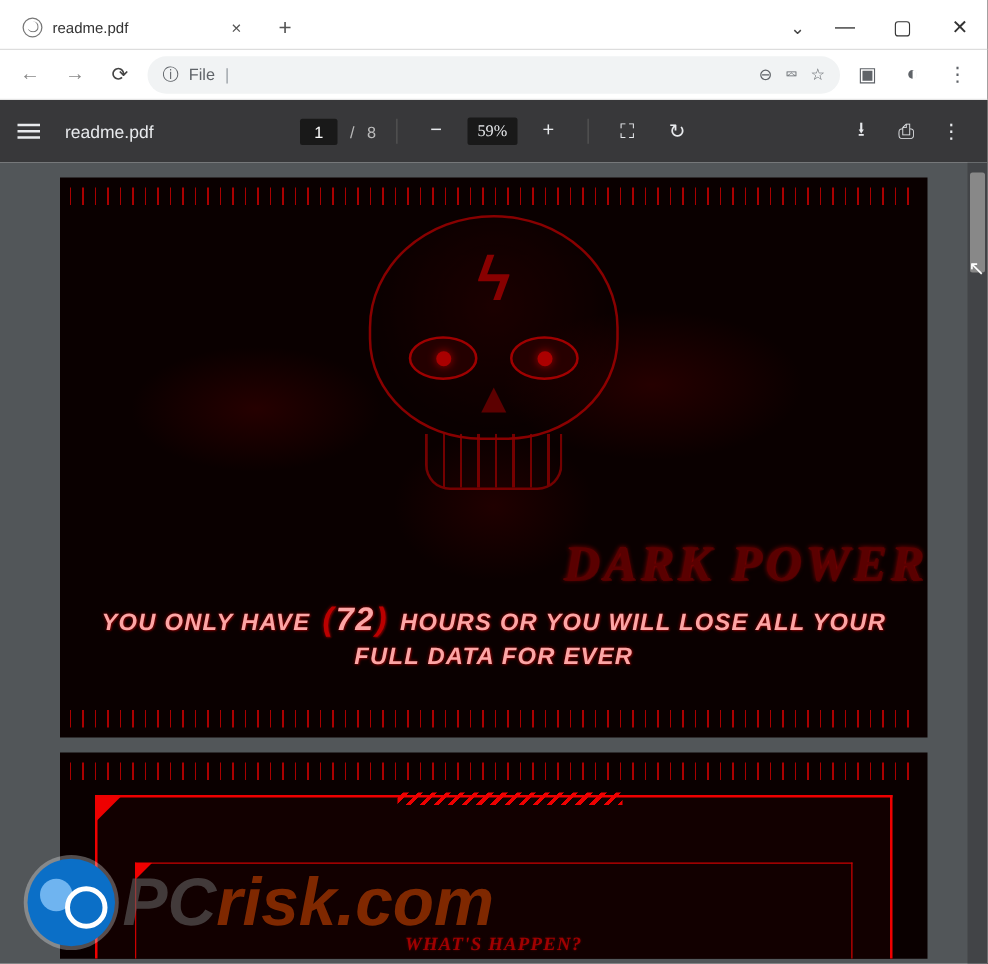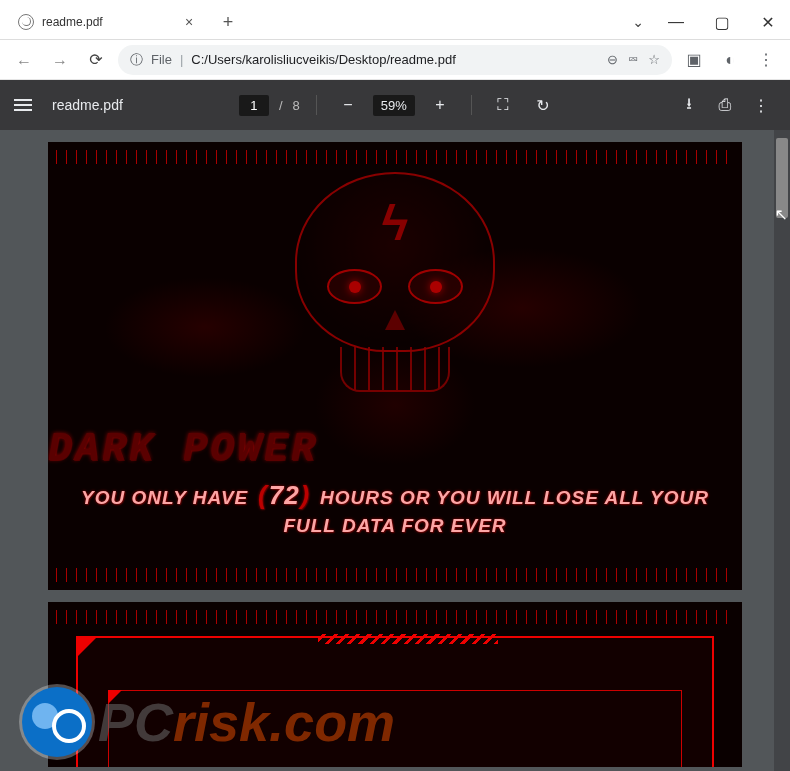--- a/index.html
+++ b/index.html
@@ -30,21 +30,21 @@
 
 .pdfbar{height:50px;background:#38383a;display:flex;align-items:center;padding:0 14px;color:#e8eaed;gap:10px;}
 .hamb{cursor:pointer;display:flex;flex-direction:column;gap:3px;width:18px;}
 .hamb span{height:2px;background:#e8eaed;}
 .pdf-title{font-size:14px;font-weight:500;margin-left:10px;}
 .pdf-center{margin-left:auto;margin-right:auto;display:flex;align-items:center;gap:10px;}
 .pagebox{background:#191919;color:#fff;padding:3px 10px;border-radius:2px;font-size:13px;min-width:30px;text-align:center;}
 .pagetot{font-size:13px;color:#bbb;}
 .sep{width:1px;height:20px;background:#555;margin:0 6px;}
 .pdfbtn{width:30px;height:30px;display:flex;align-items:center;justify-content:center;color:#e8eaed;cursor:pointer;border-radius:50%;}
-.zoomtxt{background:#191919;padding:3px 8px;border-radius:2px;font-size:13px;}
+.zoomtxt{background:#191919;padding:3px 8px;border-radius:2px;font-size:13px;font-family:Liberation Serif, serif;}
 .pdf-right{display:flex;gap:6px;}
 
 
 .pdfarea{height:641px;background:#525659;position:relative;overflow:hidden;}
 .scrollbar{position:absolute;right:0;top:0;width:16px;height:100%;background:#424447;}
 .scrollthumb{position:absolute;right:2px;top:8px;width:12px;height:80px;background:#888;border-radius:2px;}
 .cursor{position:absolute;right:2px;top:75px;font-size:16px;color:#fff;z-index:10;}
 
 .page{width:694px;margin:12px auto;background:#0a0000;position:relative;overflow:hidden;}
 .page1{height:448px;}
@@ -58,21 +58,21 @@
 .bolt{position:absolute;top:20px;left:50%;transform:translateX(-50%);font-size:50px;color:#c00;font-weight:bold;}
 .eye{position:absolute;width:55px;height:35px;background:#300;border:2px solid #e00;border-radius:50%;top:95px;}
 .eye::after{content:"";position:absolute;width:12px;height:12px;background:#f00;border-radius:50%;top:10px;left:20px;box-shadow:0 0 8px #f00;}
 .eye.l{left:30px;}
 .eye.r{right:30px;}
 .nose{position:absolute;bottom:20px;left:50%;transform:translateX(-50%);width:0;height:0;border-left:10px solid transparent;border-right:10px solid transparent;border-bottom:20px solid #800;}
 .jaw{width:110px;height:45px;border:2px solid #a00;border-top:none;margin:-5px auto 0;border-radius:0 0 20px 20px;background-image:repeating-linear-gradient(90deg,transparent 0,transparent 12px,#a00 12px,#a00 14px);}
 
 .worldmap{position:absolute;inset:30px;background:radial-gradient(ellipse 100px 50px at 20% 40%,rgba(120,0,0,.25),transparent),radial-gradient(ellipse 120px 60px at 70% 35%,rgba(120,0,0,.25),transparent),radial-gradient(ellipse 80px 60px at 50% 60%,rgba(120,0,0,.2),transparent);}
 
-.dp-title{position:absolute;top:285px;width:100%;text-align:left;font-family:Liberation Mono, monospace;font-size:40px;font-weight:bold;font-style:italic;color:#5a0000;text-shadow:0 0 4px #8b0000,1px 1px 0 #3a0000,2px 2px 2px #000;letter-spacing:3px;}
+.dp-title{position:absolute;top:285px;width:100%;text-align:right;font-family:Liberation Serif, serif;font-size:40px;font-weight:bold;font-style:italic;color:#5a0000;text-shadow:0 0 4px #8b0000,1px 1px 0 #3a0000,2px 2px 2px #000;letter-spacing:3px;}
 .warn{position:absolute;top:335px;width:100%;text-align:center;color:#fca5a5;font-family:Georgia,serif;font-weight:bold;font-style:italic;font-size:19px;text-shadow:0 0 3px #900,1px 1px 1px #400;letter-spacing:1px;line-height:1.4;padding:0 20px;}
 .warn .hrs{font-size:26px;display:inline-block;padding:0 4px;position:relative;}
 .warn .hrs::before{content:"(";margin-right:1px;color:#b00;}
 .warn .hrs::after{content:")";margin-left:1px;color:#b00;}
 
 
 .p2-frame{position:absolute;top:34px;left:28px;right:28px;bottom:0;border:2px solid #e00;border-bottom:none;background:#120000;}
 .p2-corner{position:absolute;top:34px;left:28px;width:22px;height:22px;background:#e00;clip-path:polygon(0 0,100% 0,0 100%);}
 .p2-hatch{position:absolute;top:32px;left:270px;width:180px;height:10px;background:repeating-linear-gradient(-45deg,#e00 0,#e00 3px,transparent 3px,transparent 8px);}
 .p2-inner{position:absolute;left:60px;right:60px;top:88px;bottom:0;border:1px solid #c00;border-bottom:none;}
@@ -107,21 +107,20 @@
 </div>
 
 <div class="toolbar">
   <div class="navbtn">←</div>
   <div class="navbtn">→</div>
   <div class="navbtn enabled">⟳</div>
   <div class="addrbar">
     <span class="file-chip">ⓘ</span>
     <span>File</span>
     <span style="color:#9aa0a6">|</span>
-    <span class="url-text">C:/Users/karolisliucveikis/Desktop/readme.pdf</span>
     <div class="addrbar-right">
       <span>⊖</span>
       <span>⮹</span>
       <span>☆</span>
     </div>
   </div>
   <div class="tb-icon">▣</div>
   <div class="tb-icon">◐</div>
   <div class="tb-icon">⋮</div>
 </div>
@@ -174,20 +173,21 @@
     </div>
   </div>
 
   <div class="page page2">
     <div class="ruler-top"></div>
     <div class="p2-frame"></div>
     <div class="p2-corner"></div>
     <div class="p2-hatch"></div>
     <div class="p2-inner"></div>
     <div class="p2-innercorner"></div>
+    <div class="p2-q">WHAT'S HAPPEN?</div>
   </div>
 
   <div class="scrollbar">
     <div class="scrollthumb"></div>
   </div>
   <div class="cursor">↖</div>
 
   <div class="watermark">
     <div class="wm-logo"></div>
     <div class="wm-text">

